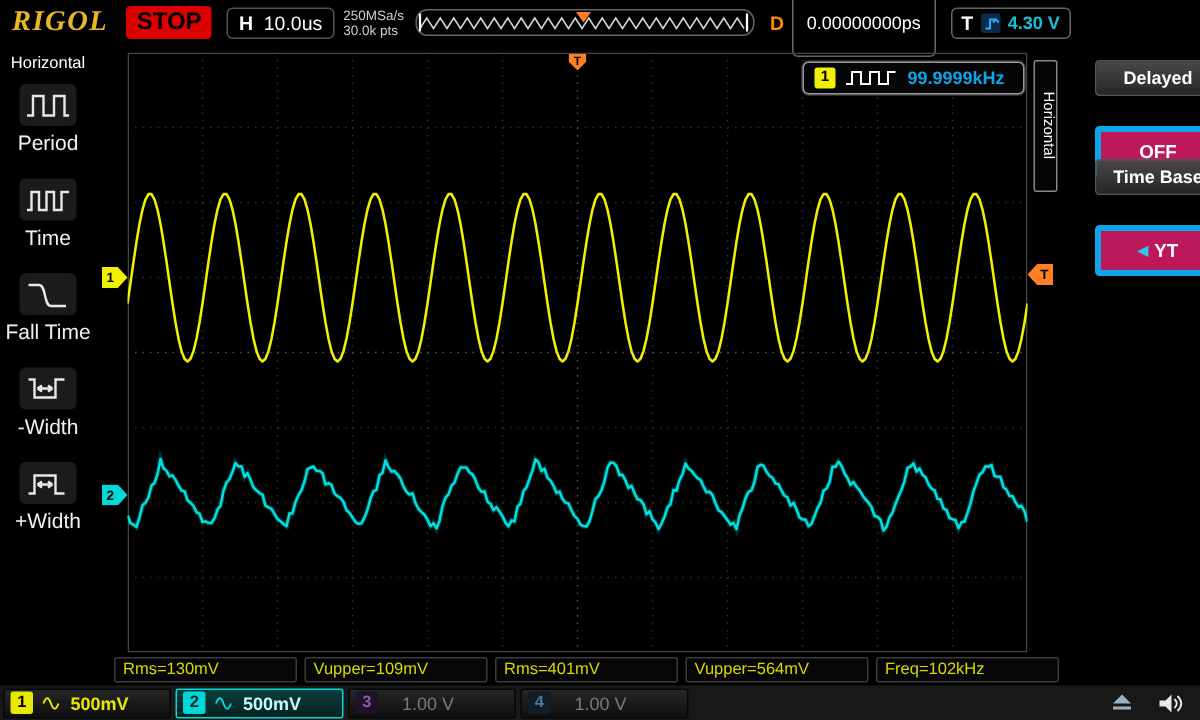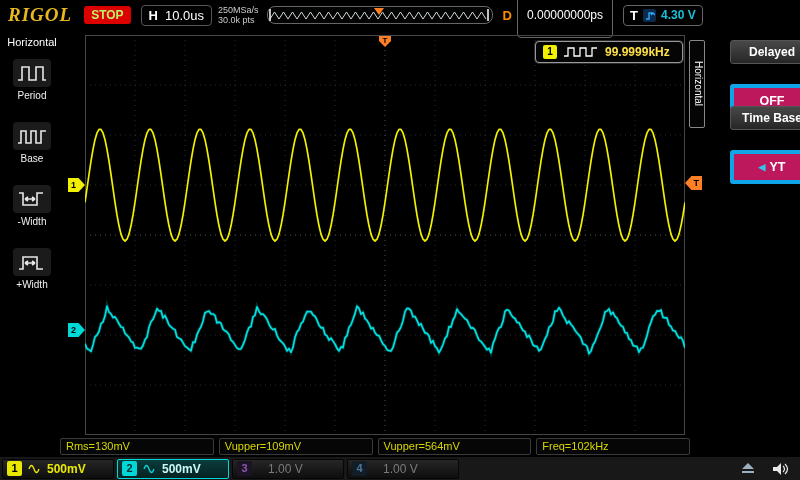--- a/index.html
+++ b/index.html
@@ -4,22 +4,22 @@
 <style>
   html,body{margin:0;padding:0;background:#000;}
   body{width:800px;height:480px;position:relative;overflow:hidden;
        font-family:"Liberation Sans",sans-serif;color:#fff;}
 
   
   .header{position:absolute;left:0;top:0;width:800px;height:30px;
           display:flex;align-items:center;background:#000;}
   .logo{margin-left:8px;font-family:"Liberation Serif",serif;font-weight:bold;
         font-style:italic;font-size:19px;color:#e8b820;letter-spacing:1px;}
-  .stop{margin-left:12px;background:#dd0000;color:#bef264;font-weight:bold;
-        font-size:12px;padding:2px 7px;border-radius:3px;}
+  .stop{margin-left:12px;background:#dd0000;color:#000000;font-weight:bold;
+        font-size:16px;padding:2px 7px;border-radius:3px;}
   .hgroup{margin-left:10px;border:1px solid #555;border-radius:4px;
           padding:2px 7px;display:flex;gap:7px;align-items:center;font-size:13px;}
   .hlabel{font-weight:bold;}
   .rate{margin-left:6px;font-size:9px;color:#ccc;line-height:10px;}
   .preview{margin-left:8px;width:224px;height:16px;border:1px solid #666;
            border-radius:8px;position:relative;background:#030303;}
   .preview svg{position:absolute;left:0;top:0;}
   .dgroup{margin-left:10px;display:flex;align-items:center;gap:5px;}
   .dletter{color:#ff8c00;font-weight:bold;font-size:13px;}
   .dvalue{border:1px solid #666;border-radius:4px;padding:15px 9px;font-size:12px;}
@@ -30,36 +30,36 @@
   .bolt{width:13px;height:13px;background:#0d2a4a;border-radius:2px;
         display:flex;align-items:center;justify-content:center;}
 
   
   .lsidebar{position:absolute;left:0;top:30px;width:64px;height:410px;}
   .lside-title{text-align:center;font-size:11px;color:#fff;margin-top:6px;}
   .lm-item{height:63px;display:flex;flex-direction:column;align-items:center;
            justify-content:center;gap:3px;cursor:default;}
   .lm-tile{width:38px;height:28px;background:#1b1b1b;border-radius:4px;
            display:flex;align-items:center;justify-content:center;}
-  .lm-label{font-size:10px;color:#f0f0f0;white-space:nowrap;}
+  .lm-label{font-size:14px;color:#f0f0f0;white-space:nowrap;}
   .lm-tile svg path{stroke:#e8e8e8;stroke-width:1.6;fill:none;}
 
   
   .graticule{position:absolute;left:85px;top:35px;width:600px;height:400px;}
   .gmin{stroke:#2d2d2d;stroke-dasharray:1 4;}
   .gmaj{stroke:#555;stroke-dasharray:1 4;}
   .gborder{stroke:#454545;}
 
   .freqbadge{position:absolute;left:535px;top:41px;width:148px;height:22px;
              background:#050505;border:1px solid #999;border-radius:4px;
              box-shadow:0 0 0 1px #2a2a2a;display:flex;align-items:center;
              gap:6px;padding:0 7px;box-sizing:border-box;}
   .fb-ch{width:14px;height:14px;background:#f0f000;border-radius:2px;color:#000;
          font-weight:bold;font-size:10px;line-height:14px;text-align:center;}
-  .fb-val{color:#fde047;font-weight:bold;font-size:12px;}
+  .fb-val{color:#0ea5e9;font-weight:bold;font-size:12px;}
 
   .marker{position:absolute;width:17px;height:14px;font-weight:bold;font-size:9px;
           line-height:14px;color:#000;box-sizing:border-box;}
   .m-right{clip-path:polygon(0 0,62% 0,100% 50%,62% 100%,0 100%);padding-left:3px;}
   .m-left{clip-path:polygon(38% 0,100% 0,100% 100%,38% 100%,0 50%);
           text-align:right;padding-right:3px;}
   .m-down{position:absolute;width:12px;height:11px;background:#ff7f27;
           clip-path:polygon(0 0,100% 0,100% 45%,50% 100%,0 45%);
           color:#000;font-weight:bold;font-size:8px;line-height:9px;text-align:center;}
 
@@ -70,21 +70,21 @@
   .rmenu-item{position:absolute;left:730px;width:84px;}
   .rm-head{height:22px;background:linear-gradient(#484848,#262626);
            border:1px solid #555;border-radius:3px;color:#fff;font-size:12px;
            font-weight:bold;display:flex;align-items:center;justify-content:center;}
   .rm-val{height:26px;margin-top:20px;background:#be185d;border:4px solid #0ea5e9;
           border-radius:3px;color:#fff;font-size:12.5px;font-weight:bold;
           display:flex;align-items:center;justify-content:center;gap:4px;}
   .rm-arrow{color:#30c8e8;font-size:9px;}
 
   
-  .measrow{position:absolute;left:60px;top:438px;width:630px;height:17px;
+  .measrow{position:absolute;left:76px;top:438px;width:630px;height:17px;
            display:flex;gap:5px;}
   .meas{flex:1;background:#060606;border:1px solid #3a3a3a;border-radius:2px;
         color:#d8d800;font-size:11px;line-height:15px;padding-left:5px;
         white-space:nowrap;overflow:hidden;}
 
   
   .bottombar{position:absolute;left:0;top:456px;width:800px;height:24px;
              background:#181818;display:flex;align-items:center;gap:3px;
              padding-left:2px;box-sizing:border-box;border-top:1px solid #000;}
   .chblock{width:112px;height:20px;display:flex;align-items:center;gap:6px;
@@ -150,24 +150,32 @@
     </div>
     <div class="lm-label">Period</div>
   </div>
 
   <div class="lm-item">
     <div class="lm-tile">
       <svg width="30" height="22">
           <path d="M1,18 h3 v-12 h5 v12 h5 v-12 h5 v12 h5 v-12 h5"></path>
         </svg>
     </div>
-    <div class="lm-label">Base</div>
-  </div>
-
-
+    <div class="lm-label">Time</div>
+  </div>
+
+
+  <div class="lm-item">
+    <div class="lm-tile">
+      <svg width="30" height="22">
+          <path d="M2,5 h7 c5,0 3,14 8,14 h10"></path>
+        </svg>
+    </div>
+    <div class="lm-label">Fall Time</div>
+  </div>
 
   <div class="lm-item">
     <div class="lm-tile">
       <svg width="30" height="22">
           <path d="M2,5 h4 v12 h14 v-12 h6 M8,11 h10 M8,11 l3,-2 M8,11 l3,2 M18,11 l-3,-2 M18,11 l-3,2"></path>
         </svg>
     </div>
     <div class="lm-label">-Width</div>
   </div>
 
@@ -234,20 +242,21 @@
   <div class="rm-head">Time Base</div>
   <div class="rm-val">
     <span class="rm-arrow">◀</span>
     <span>YT</span>
   </div>
 </div>
 
 <div class="measrow">
   <div class="meas">Rms=130mV</div>
   <div class="meas">Vupper=109mV</div>
+  <div class="meas">Rms=401mV</div>
   <div class="meas">Vupper=564mV</div>
   <div class="meas">Freq=102kHz</div>
 </div>
 
 <div class="bottombar">
 
   <div class="chblock">
     <div class="chnum n1">1</div>
     <svg width="13" height="10">
       <path d="M1,5 q2.5,-7 5,0 t5,0" stroke="#e8e800" stroke-width="1.3" fill="none"></path>

